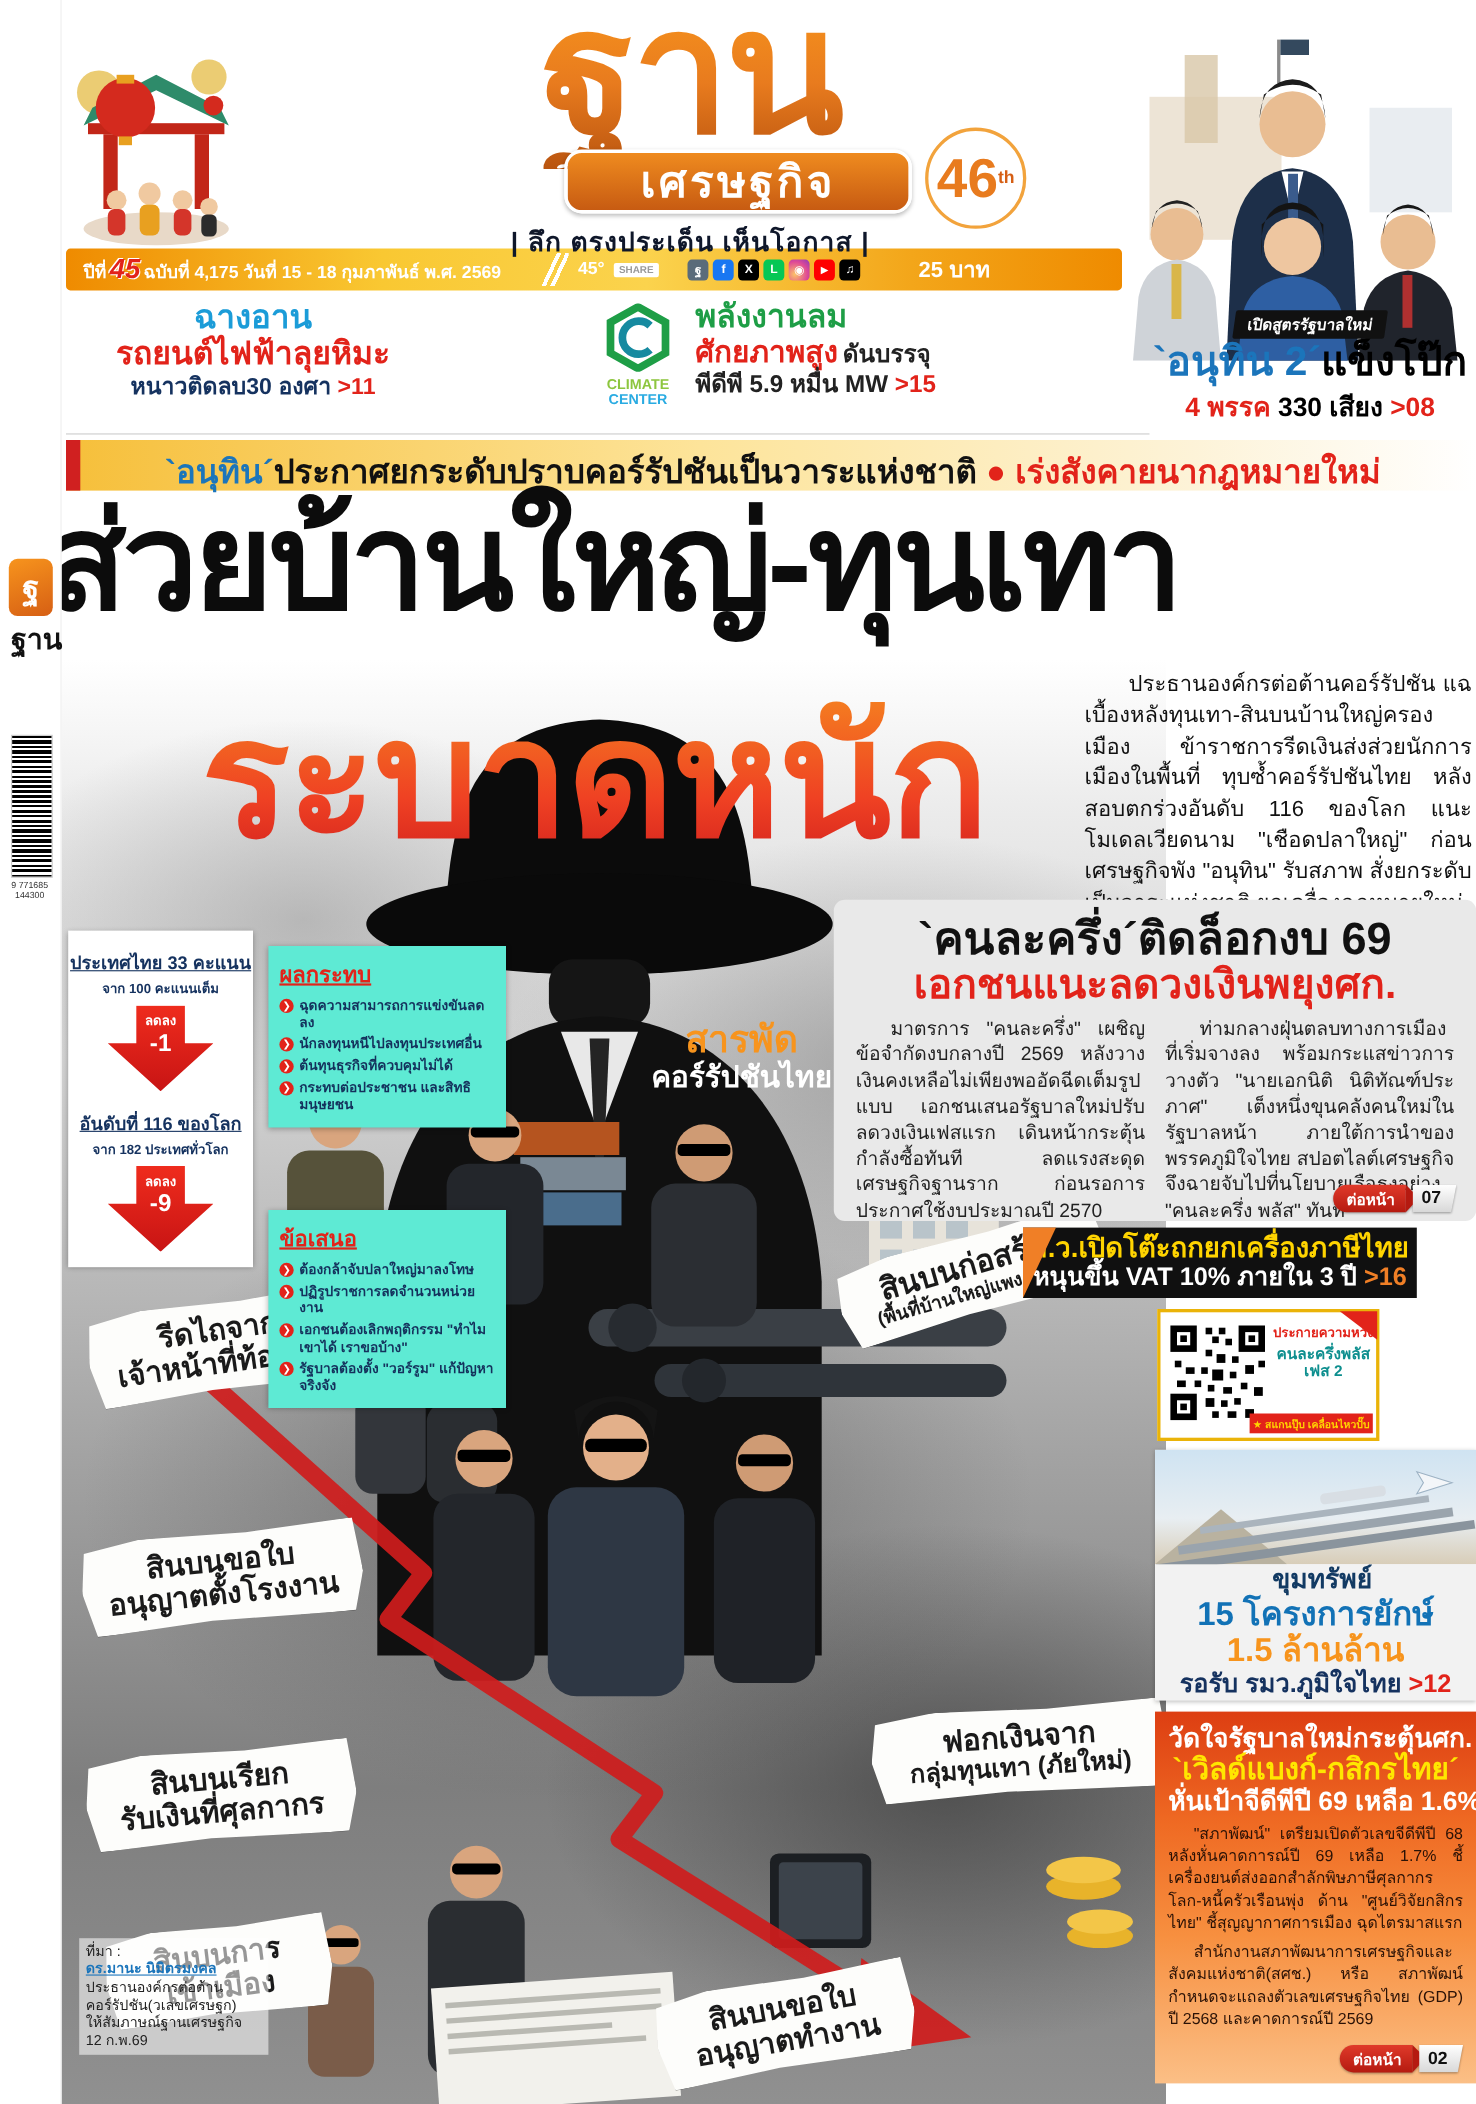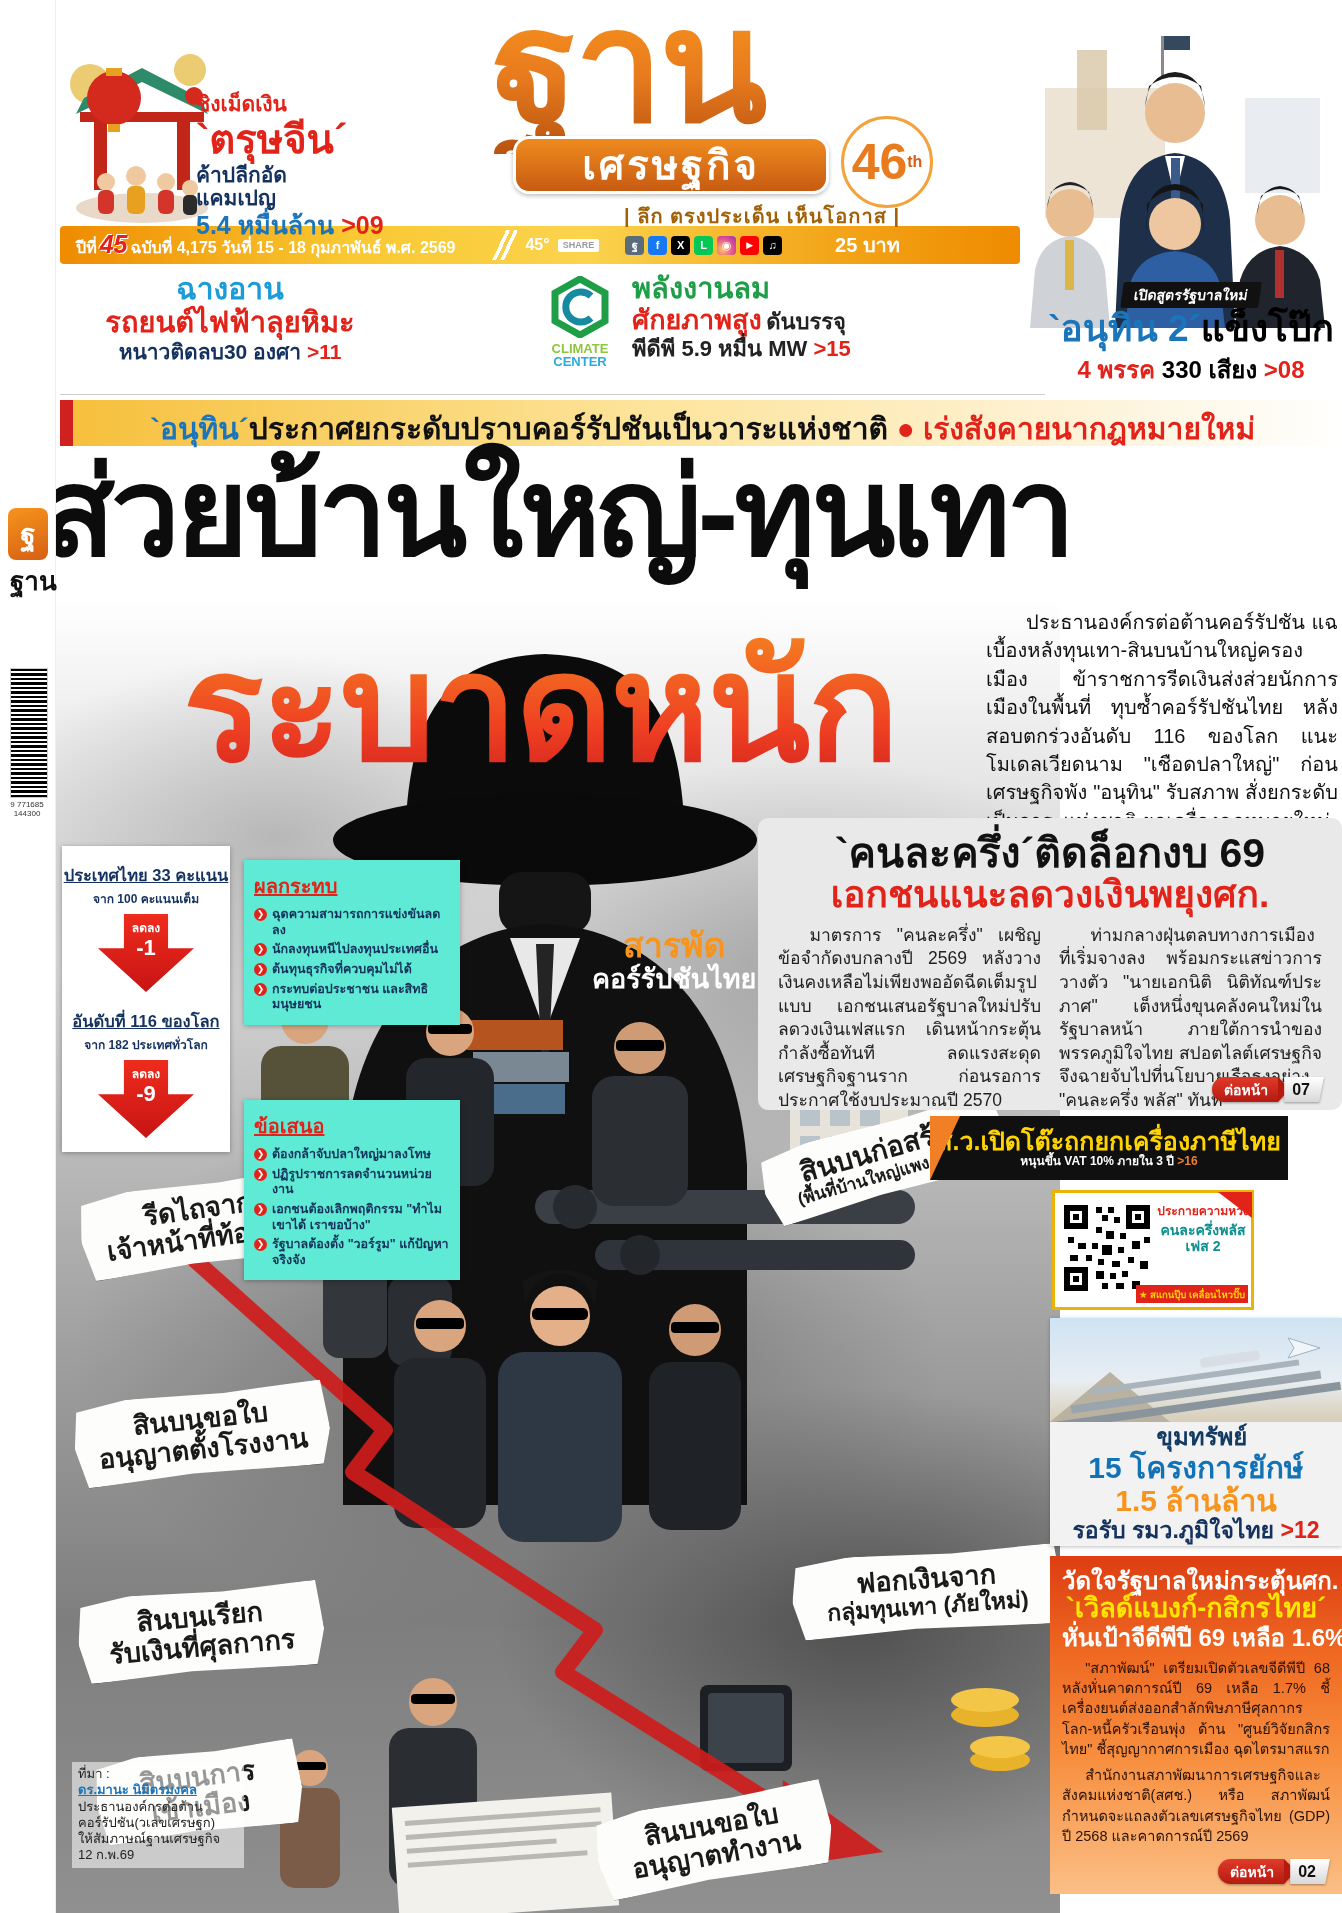--- a/index.html
+++ b/index.html
@@ -35,22 +35,22 @@
      letter-spacing:-4px;background:linear-gradient(180deg,#f7941d 10%,#e87b1e 55%,#b9540f);
      -webkit-background-clip:text;background-clip:text;color:transparent;line-height:1.1;}
   .mast-band{position:absolute;left:158px;top:128px;width:310px;height:52px;border-radius:16px;
      background:linear-gradient(180deg,#ef8b1f,#c75b12);border:3px solid #fff;
      box-shadow:0 2px 4px rgba(0,0,0,.25);display:flex;align-items:center;justify-content:center;
      color:#fff;font-weight:900;font-size:40px;letter-spacing:3px;}
   .badge46{position:absolute;left:486px;top:108px;width:86px;height:86px;border-radius:50%;
      background:#fff;border:3px solid #f2a33c;display:flex;align-items:center;justify-content:center;
      color:#e87b1e;font-weight:900;font-size:50px;}
   .badge46 sup{font-size:16px;color:#d65f14;}
-  .mast-tag{position:absolute;left:0;top:192px;width:100%;text-align:right;color:#a16207;
-     font-weight:800;font-size:20px;letter-spacing:1px;}
+  .mast-tag{position:absolute;left:0;top:192px;width:100%;text-align:center;color:#0f172a;
+     font-weight:800;font-size:24px;letter-spacing:1px;}
 
   
   .topbar{left:60px;top:226px;width:960px;height:38px;z-index:1;
      background:linear-gradient(90deg,#ef8b00,#f9c832 30%,#fbd34d 55%,#f3a61a 80%,#ef8b00);
      border-radius:4px;display:flex;align-items:center;color:#fff;}
   .issue{font-weight:800;font-size:16px;margin-left:16px;}
   .issue .big45{font-style:italic;font-weight:900;font-size:25px;color:#e2231a;
      text-shadow:1px 1px 0 #fff,-1px -1px 0 #fff;margin:0 3px;}
   .slashes{width:26px;height:30px;margin-left:36px;
      background:linear-gradient(115deg,transparent 38%,#fff 38% 48%,transparent 48% 58%,#fff 58% 68%,transparent 68%);}
@@ -154,21 +154,21 @@
   .klk-cols{display:flex;gap:18px;margin-top:8px;font-size:17.5px;line-height:1.35;color:#222;text-align:justify;}
   .klk-cols p{margin:0;text-indent:1.8em;width:50%;}
   .klk-more{position:absolute;right:18px;bottom:8px;}
 
   
   .vat{left:930px;top:1116px;width:358px;height:64px;background:#101010;z-index:5;
      display:flex;flex-direction:column;align-items:center;justify-content:center;}
   .vat:before{content:"";position:absolute;left:0;top:0;width:0;height:0;
      border-top:64px solid #f07f26;border-right:30px solid transparent;}
   .vat-t{color:#ffd400;font-weight:900;font-size:25px;line-height:1.05;white-space:nowrap;}
-  .vat-s{color:#fff;font-weight:800;font-size:12px;line-height:1.1;white-space:nowrap;}
+  .vat-s{color:#fff;font-weight:800;font-size:23px;line-height:1.1;white-space:nowrap;}
   .vat-s .pref{color:#f07f26;}
 
   
   .qr{left:1052px;top:1190px;width:202px;height:120px;background:#fff;border:3px solid #eab308;
      z-index:5;box-sizing:border-box;}
   .qr:after{content:"";position:absolute;right:-1px;top:-1px;width:0;height:0;
      border-top:26px solid #e2231a;border-left:34px solid transparent;}
   .qr-img{position:absolute;left:7px;top:10px;}
   .qr-txt{position:absolute;left:102px;top:12px;width:92px;text-align:center;line-height:1.15;}
   .qr-l1{color:#e2231a;font-weight:900;font-size:12px;}
@@ -342,26 +342,20 @@
       <ellipse cx="80" cy="172" rx="66" ry="15" fill="#e8d9c8"></ellipse>
       <circle cx="44" cy="146" r="9" fill="#f0c9a0"></circle>
         <rect x="36" y="154" width="16" height="24" rx="6" fill="#d4352a"></rect>
       <circle cx="74" cy="140" r="10" fill="#f0c9a0"></circle>
         <rect x="65" y="150" width="18" height="28" rx="6" fill="#e8a020"></rect>
       <circle cx="104" cy="146" r="9" fill="#f0c9a0"></circle>
         <rect x="96" y="154" width="16" height="24" rx="6" fill="#d4352a"></rect>
       <circle cx="128" cy="152" r="8" fill="#f0c9a0"></circle>
         <rect x="121" y="159" width="14" height="20" rx="5" fill="#2b2b2b"></rect>
     </svg>
-  </div>
-  <div class="abs cny-text">
-    <div class="cny-kicker">ชิงเม็ดเงิน</div>
-    <div class="cny-title">`ตรุษจีน´</div>
-    <div class="cny-sub">ค้าปลีกอัดแคมเปญ</div>
-    <div class="cny-amt nowrap"><span>5.4 หมื่นล้าน</span> <span class="pref">&gt;09</span></div>
   </div>
 
   <div class="abs mast">
     <div class="mast-logo">ฐาน</div>
     <div class="mast-band">เศรษฐกิจ</div>
     <div class="badge46">
         <span>46</span>
         <sup>th</sup>
       </div>
     <div class="mast-tag">| ลึก ตรงประเด็น เห็นโอกาส |</div>

